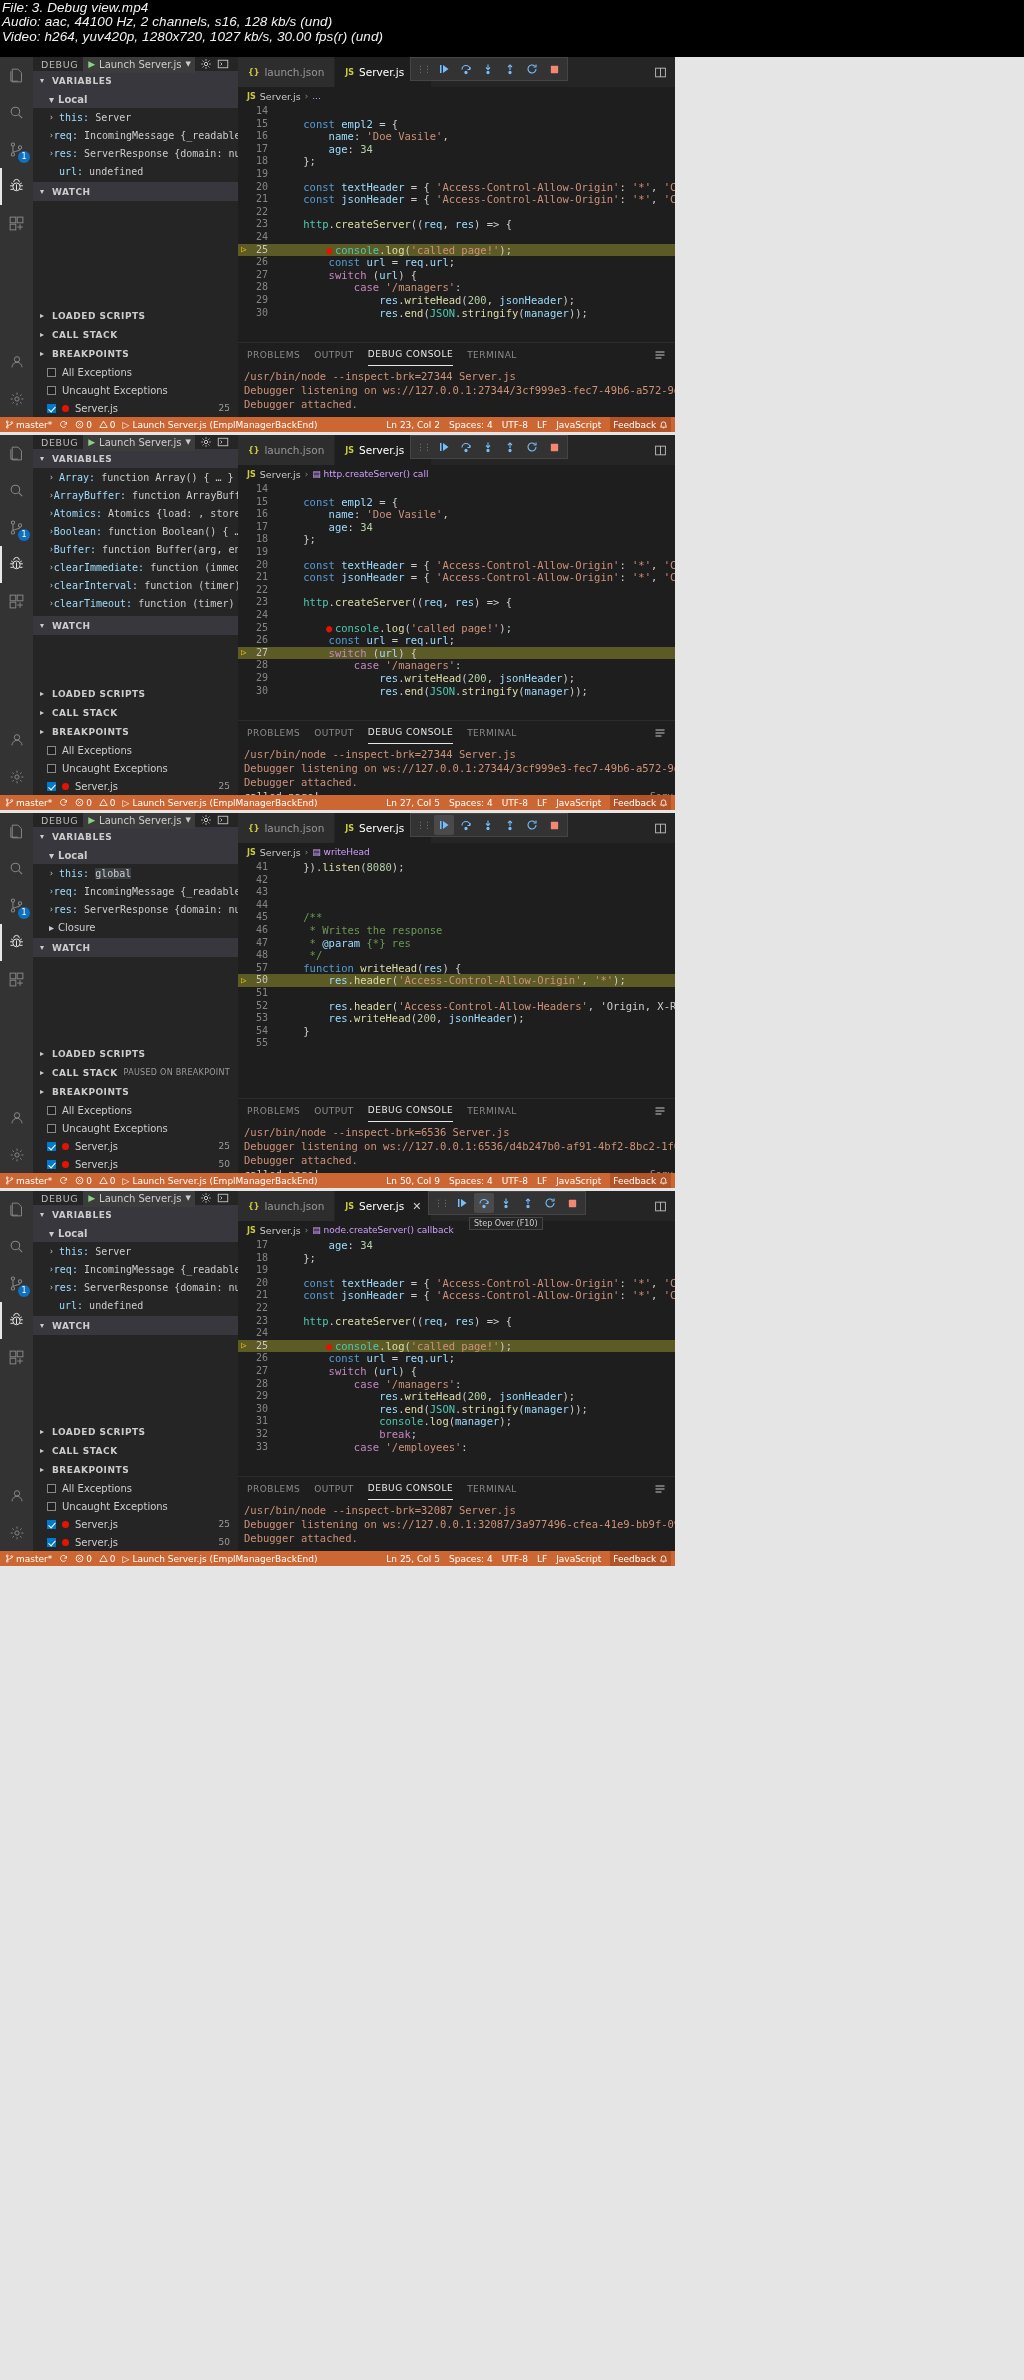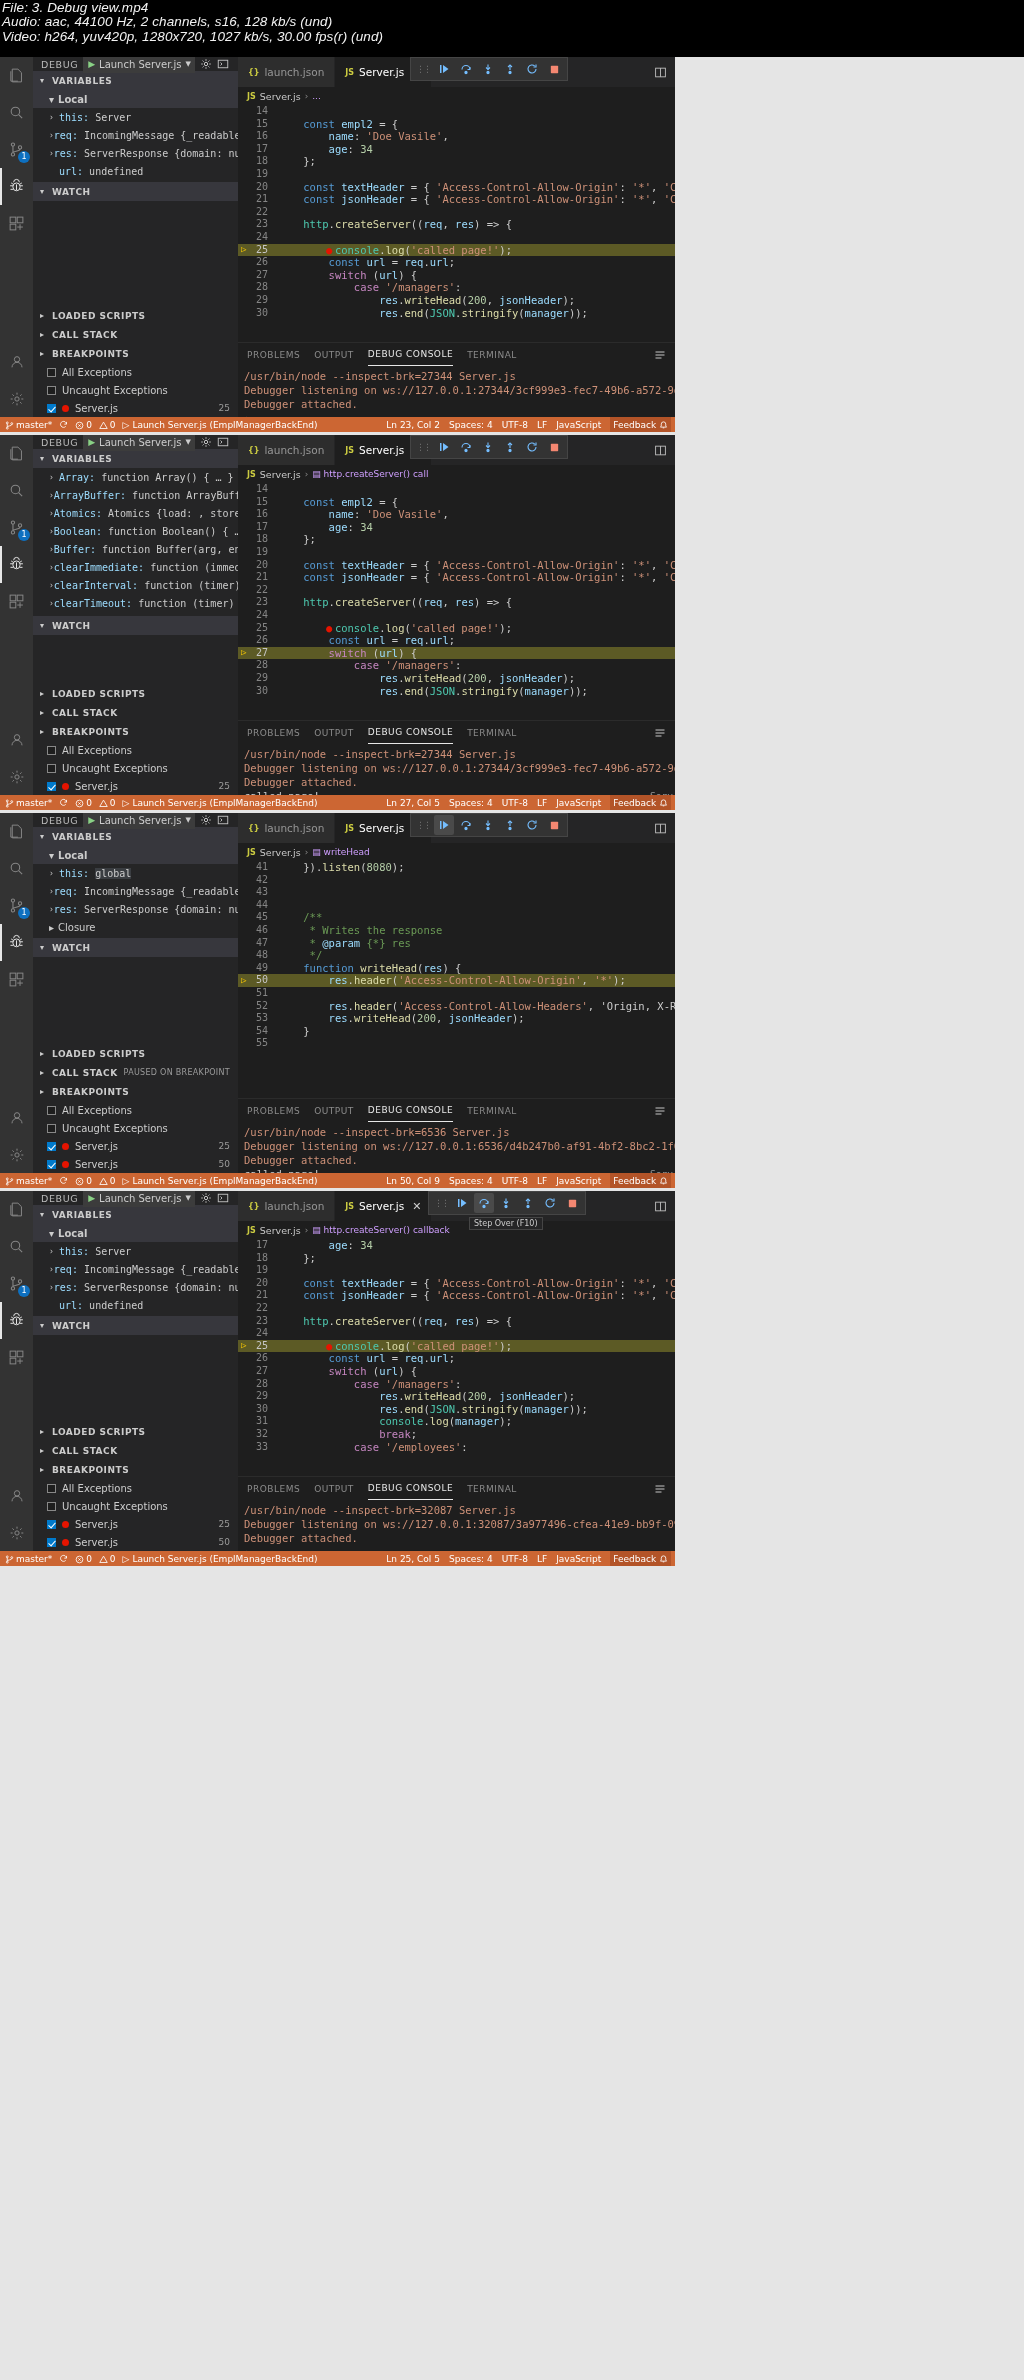--- a/index.html
+++ b/index.html
@@ -212,21 +212,21 @@
 
   
   .status {
     position:absolute; left:0; right:0; bottom:0; height:15px;
     background:#cc6633; color:#fff;
     display:flex; align-items:center;
     font-size:9px; white-space:nowrap;
   }
   .status .l { display:flex; align-items:center; gap:7px; padding-left:5px;}
   .status .r { margin-left:auto; display:flex; align-items:center; gap:9px; padding-right:4px;}
-  .status .it { display:flex; align-items:flex-end; gap:2px; }
+  .status .it { display:flex; align-items:center; gap:2px; }
   .status .feed { background:#b35428; padding:0 3px; height:15px; display:flex; align-items:center; }
 </style>
 </head>
 <body>
 
 <div class="page">
 
   <div class="vidinfo">
     <div>File: 3. Debug view.mp4</div>
     <div>Audio: aac, 44100 Hz, 2 channels, s16, 128 kb/s (und)</div>
@@ -1005,21 +1005,21 @@
             </div>
             <div class="code" style="height:237px">
               <div class="cl"><span class="bpg"></span><span class="gut">41</span><span class="txt">    }).<span class="f">listen</span>(<span class="n">8080</span>);</span></div>
               <div class="cl"><span class="bpg"></span><span class="gut">42</span><span class="txt"></span></div>
               <div class="cl"><span class="bpg"></span><span class="gut">43</span><span class="txt"></span></div>
               <div class="cl"><span class="bpg"></span><span class="gut">44</span><span class="txt"></span></div>
               <div class="cl"><span class="bpg"></span><span class="gut">45</span><span class="txt"><span class="c">    /**</span></span></div>
               <div class="cl"><span class="bpg"></span><span class="gut">46</span><span class="txt"><span class="c">     * Writes the response</span></span></div>
               <div class="cl"><span class="bpg"></span><span class="gut">47</span><span class="txt"><span class="c">     * <span class="v">@param</span> {*} res</span></span></div>
               <div class="cl"><span class="bpg"></span><span class="gut">48</span><span class="txt"><span class="c">     */</span></span></div>
-              <div class="cl"><span class="bpg"></span><span class="gut">49</span><span class="txt">    <span class="k">function</span> <span class="f">writeHead</span>(<span class="v">res</span>) {</span></div>
+              <div class="cl"><span class="bpg"></span><span class="gut">57</span><span class="txt">    <span class="k">function</span> <span class="f">writeHead</span>(<span class="v">res</span>) {</span></div>
               <div class="cl cur"><span class="bpg"><span class="arw">▷</span></span><span class="gut">50</span><span class="txt">        <span class="v">res</span>.<span class="f">header</span>(<span class="s">'Access-Control-Allow-Origin'</span>, <span class="s">'*'</span>);</span></div>
               <div class="cl"><span class="bpg"></span><span class="gut">51</span><span class="txt"></span></div>
               <div class="cl"><span class="bpg"></span><span class="gut">52</span><span class="txt">        <span class="v">res</span>.<span class="f">header</span>(<span class="s">'Access-Control-Allow-Headers'</span>, 'Origin, X-Requested-Wit</span></div>
               <div class="cl"><span class="bpg"></span><span class="gut">53</span><span class="txt">        <span class="v">res</span>.<span class="f">writeHead</span>(<span class="n">200</span>, <span class="v">jsonHeader</span>);</span></div>
               <div class="cl"><span class="bpg"></span><span class="gut">54</span><span class="txt">    }</span></div>
               <div class="cl"><span class="bpg"></span><span class="gut">55</span><span class="txt"></span></div>
             </div>
             <div class="dbgtool" style="left:172px">
               <span class="grip">⋮⋮</span>
               <span class="bt hov">
@@ -1287,21 +1287,21 @@
                     <rect x="3" y="4" width="18" height="16"></rect>
                     <path d="M12 4v16"></path>
                   </svg>
                 </span>
               </div>
             </div>
             <div class="breadcrumb">
               <span class="ext">JS</span>
               <span class="fn">Server.js</span>
               <span class="sep">›</span>
-              <span class="sym">▤ http.createServer() callback</span>
+              <span class="sym">▤ node.createServer() callback</span>
             </div>
             <div class="code" style="height:237px">
               <div class="cl"><span class="bpg"></span><span class="gut">17</span><span class="txt">        <span class="v">age</span>: <span class="n">34</span></span></div>
               <div class="cl"><span class="bpg"></span><span class="gut">18</span><span class="txt">    };</span></div>
               <div class="cl"><span class="bpg"></span><span class="gut">19</span><span class="txt"></span></div>
               <div class="cl"><span class="bpg"></span><span class="gut">20</span><span class="txt">    <span class="k">const</span> <span class="v">textHeader</span> = { <span class="s">'Access-Control-Allow-Origin'</span>: <span class="s">'*'</span>, <span class="s">'Content-Type'</span></span></div>
               <div class="cl"><span class="bpg"></span><span class="gut">21</span><span class="txt">    <span class="k">const</span> <span class="v">jsonHeader</span> = { <span class="s">'Access-Control-Allow-Origin'</span>: <span class="s">'*'</span>, <span class="s">'Content-Type'</span></span></div>
               <div class="cl"><span class="bpg"></span><span class="gut">22</span><span class="txt"></span></div>
               <div class="cl"><span class="bpg"></span><span class="gut">23</span><span class="txt">    <span class="t">http</span>.<span class="f">createServer</span>((<span class="v">req</span>, <span class="v">res</span>) =&gt; {</span></div>
               <div class="cl"><span class="bpg"></span><span class="gut">24</span><span class="txt"></span></div>

